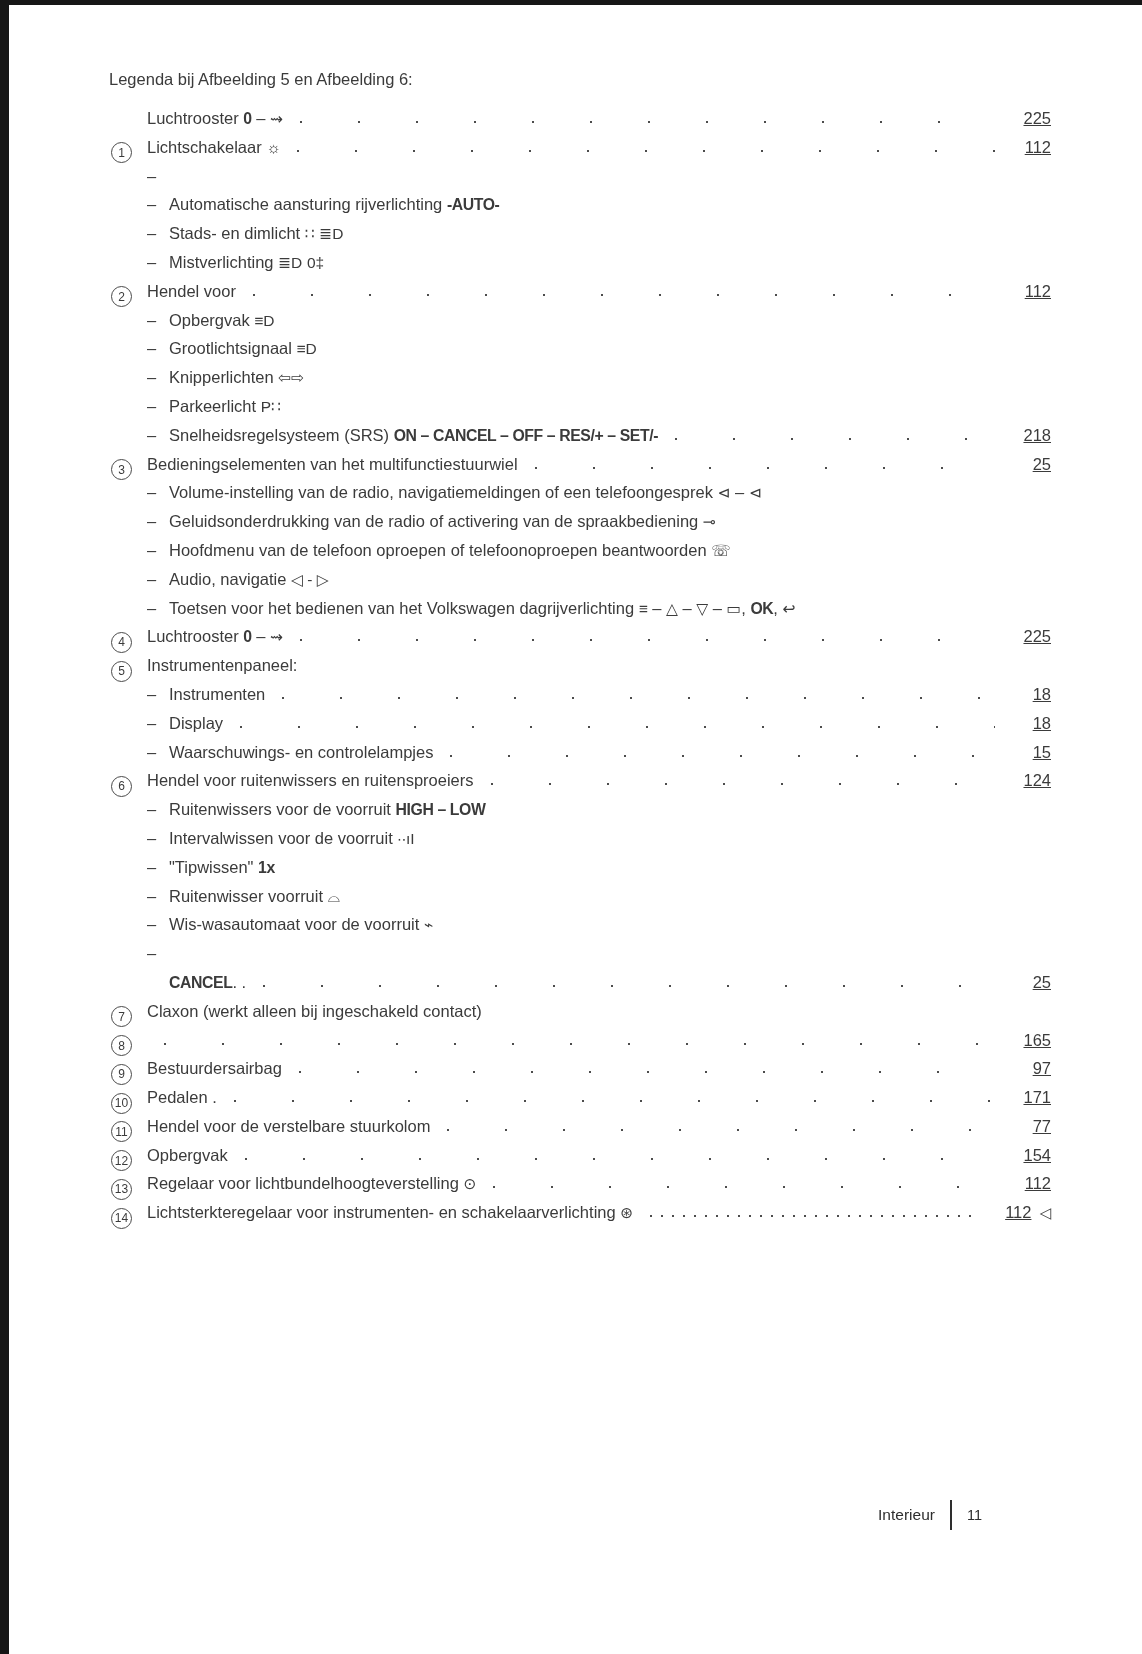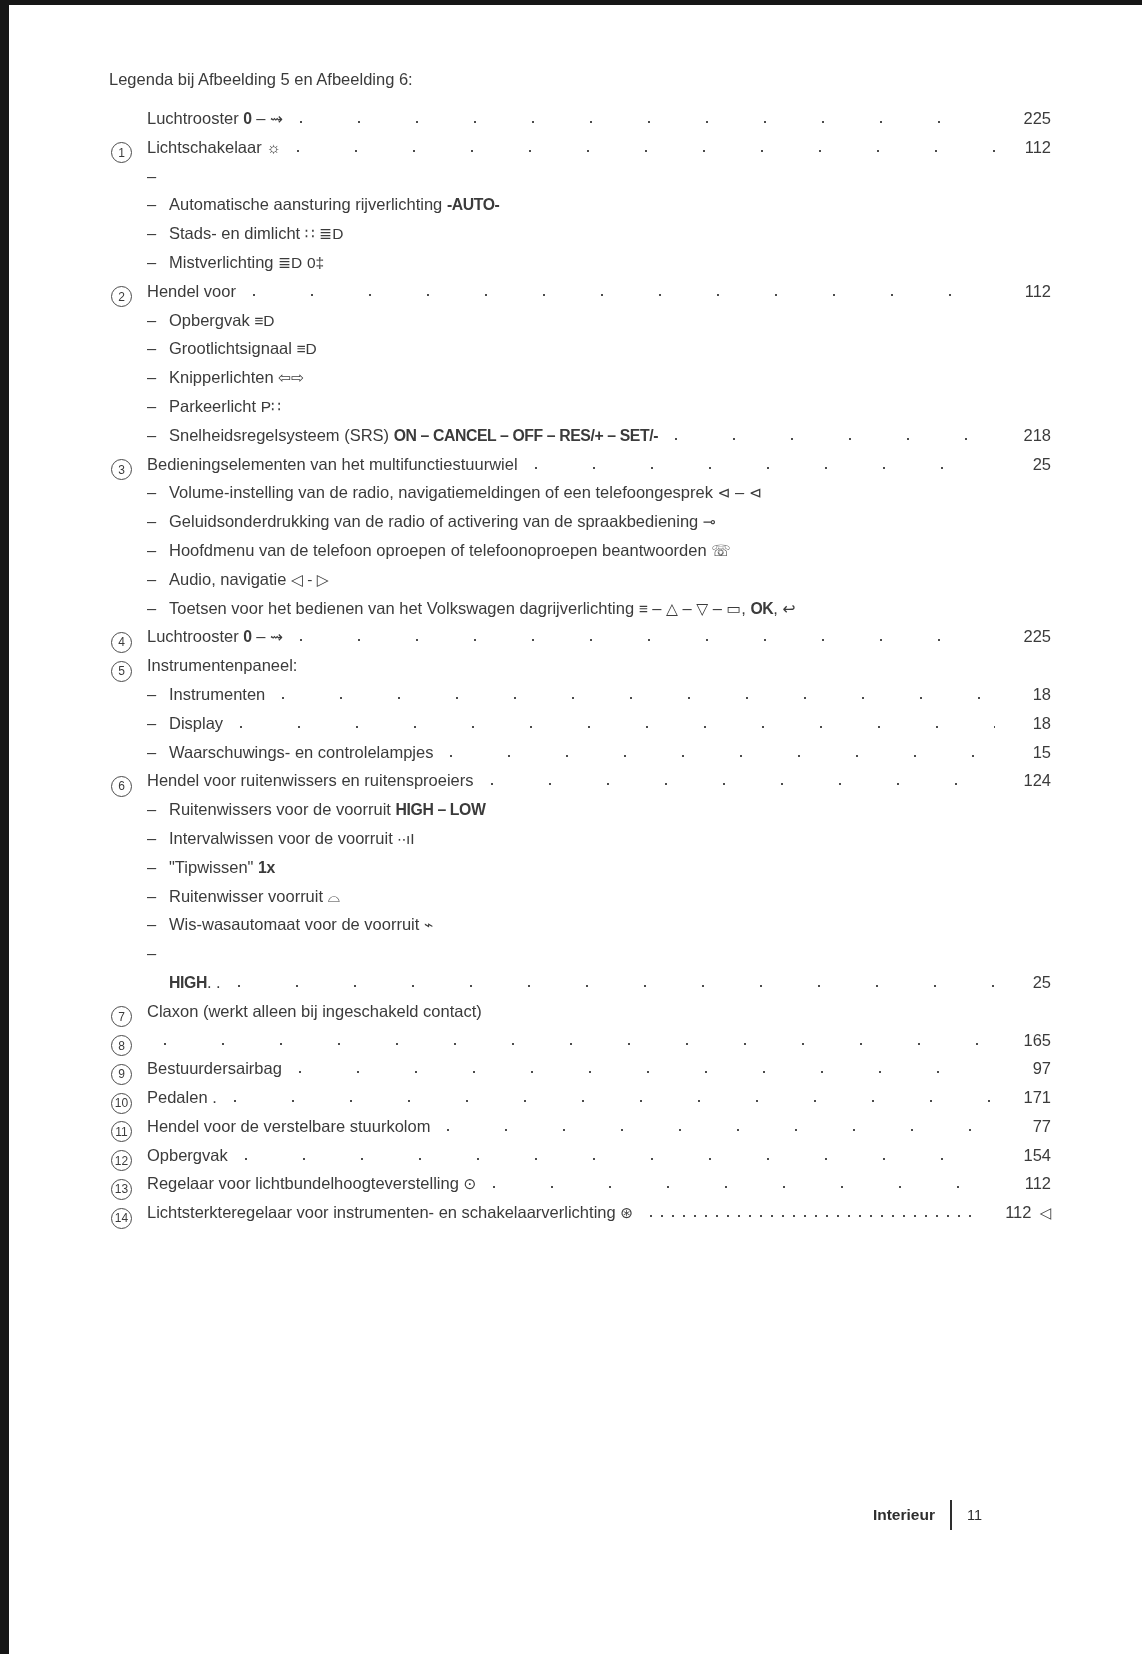--- a/index.html
+++ b/index.html
@@ -28,25 +28,25 @@
   .kbd  { font-weight:700; letter-spacing:-0.4px; font-size:15.8px; }
   .icon { font-size:15.5px; }
 
   .leader {
     flex:1 1 auto; height:4px; margin:0 10px 0 14px; min-width:20px;
     background-image:radial-gradient(circle 1.3px at 4px 2px, #4c4c4c 99%, transparent 100%);
     background-size:58px 4px; background-repeat:repeat-x; background-position:left bottom;
   }
   .leader.dense { background-size:11px 4px; }
   .spacer { flex:1 1 auto; }
-  .page { flex:0 0 46px; text-align:right; }
+  .page { flex:0 0 46px; text-align:right;text-decoration:underline; }
   .after { margin-left:8px; font-size:15px; }
 
   .footer { position:absolute; top:1500px; right:160px; display:flex; align-items:center; gap:15px; }
-  .footer .section { font-weight:700; font-size:15.5px; color:#2e2e2e; }
+  .footer .section { font-weight:400; font-size:15.5px; color:#2e2e2e; }
   .footer .vr { width:2px; height:30px; background:#2e2e2e; }
   .footer .pagenum { font-size:14.5px; color:#2e2e2e; }
 </style>
 </head>
 <body>
 
 <div class="edge-top"></div>
 <div class="edge-left"></div>
 
 <div class="content">
@@ -229,21 +229,21 @@
         <span class="spacer"></span>
       </div>
       <div class="row level1">
         <span class="numcol"></span>
         <span class="dash">–</span>
         <span class="spacer"></span>
       </div>
       <div class="row level1 cont">
         <span class="numcol"></span>
         <span class="dash"></span>
-        <span class="text"><span class="kbd">HIGH</span><span>. .</span></span>
+        <span class="text"><span class="kbd">CANCEL</span><span>. .</span></span>
         <span class="leader"></span>
         <span class="page">25</span>
       </div>
       <div class="row level0">
         <span class="numcol"><span class="numbadge">7</span></span>
         <span class="text"><span>Claxon (werkt alleen bij ingeschakeld contact)</span></span>
         <span class="spacer"></span>
       </div>
       <div class="row level0">
         <span class="numcol"><span class="numbadge">8</span></span>

